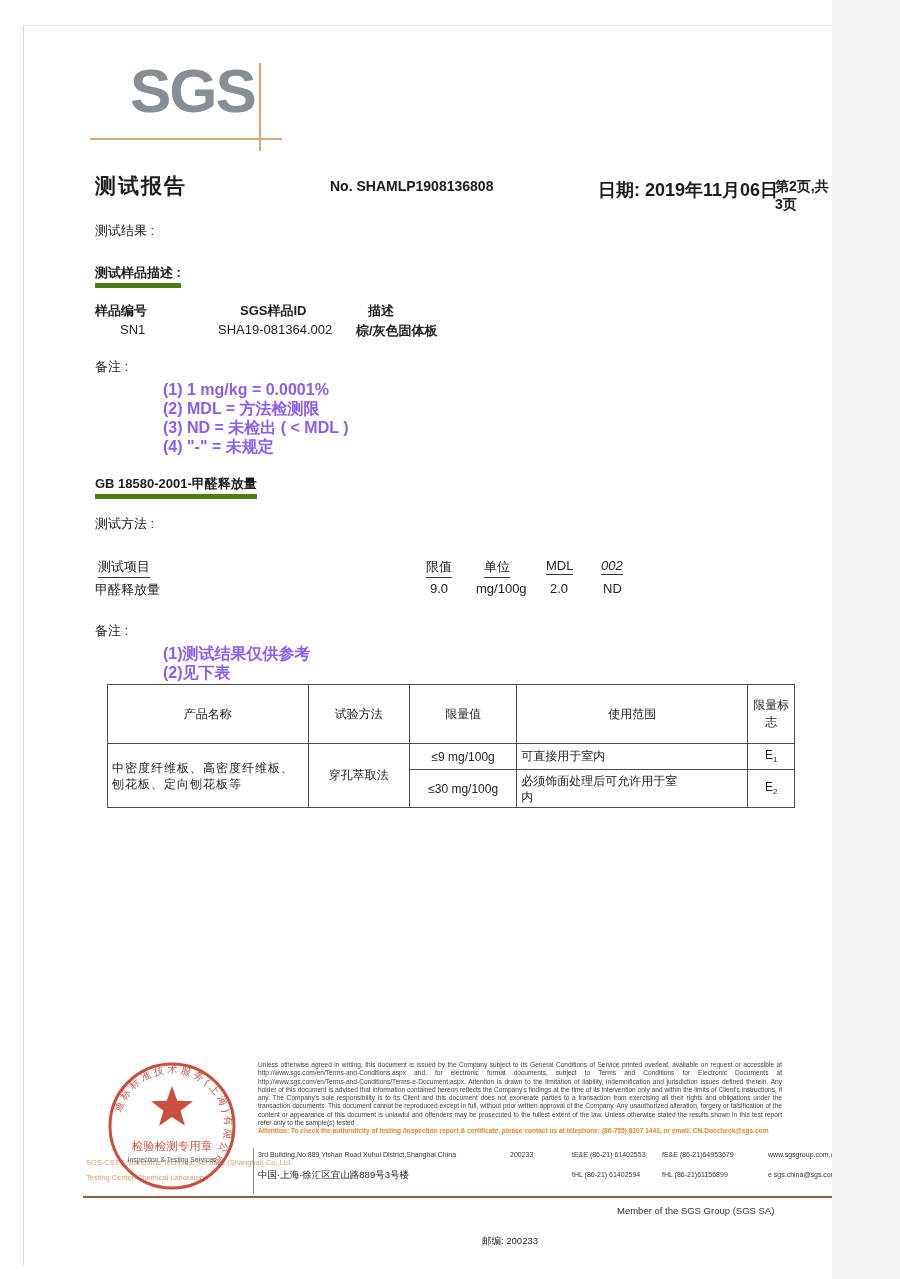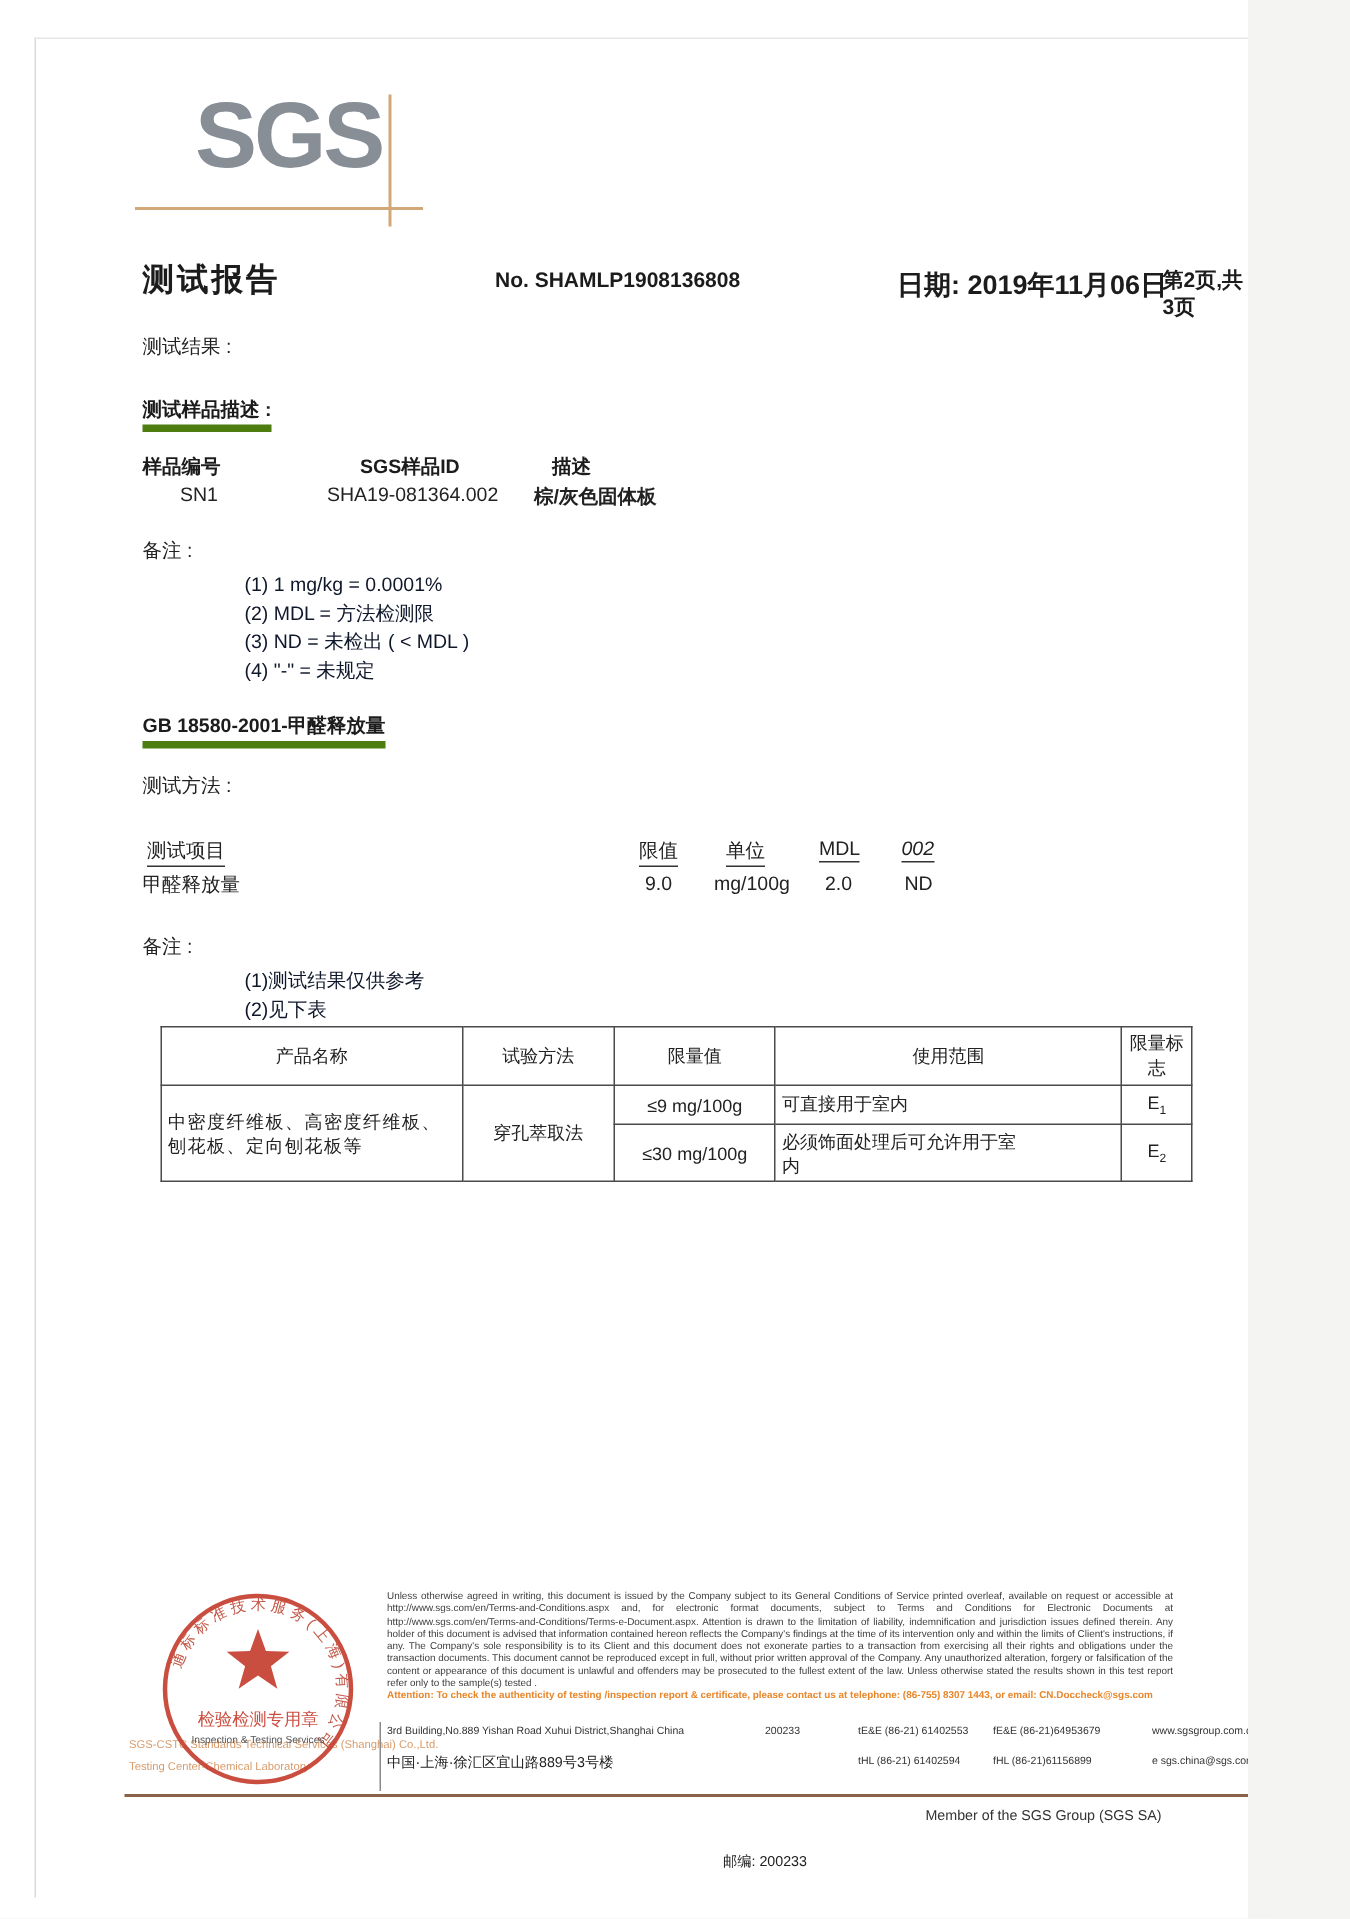--- a/index.html
+++ b/index.html
@@ -8,21 +8,21 @@
   .abs{position:absolute;}
   .scan-edge-left{left:23px;top:25px;width:1px;height:1240px;background:#d9d9d9;}
   .scan-edge-top{left:23px;top:25px;width:858px;height:1px;background:#e6e6e6;}
   .logo-text{font-weight:bold;font-size:62px;color:#888e96;letter-spacing:-2px;font-family:"Liberation Sans",sans-serif;}
   .logo-hline{background:#d2a878;height:2px;}
   .logo-vline{background:#d2a878;width:2px;}
   .report-title{font-size:21px;font-weight:bold;color:#1c1c1c;letter-spacing:2px;}
   .h13{font-size:13px;color:#222;}
   .h13b{font-size:13px;font-weight:bold;color:#1c1c1c;}
   .underlined{border-bottom:5px solid #4d7c0f;padding-bottom:1px;}
-  .note-line{font-size:13px;color:#0f172a;line-height:19px;white-space:pre;}
+  .note-line{font-size:16px;color:#8b5cf6;line-height:19px;white-space:pre;font-weight:bold;}
   .res-head{font-size:13px;color:#222;border-bottom:1px solid #333;padding-bottom:1px;}
   .italic{font-style:italic;}
   table.limit{border-collapse:collapse;table-layout:fixed;font-size:12px;color:#222;}
   table.limit td,table.limit th{border:1px solid #4a4a4a;padding:2px 4px;font-weight:normal;vertical-align:middle;}
   table.limit th{text-align:center;}
   .cell-wrap{display:inline-block;text-align:left;line-height:16px;}
   .sub{font-size:8px;vertical-align:sub;}
   .disclaimer{font-size:6.6px;line-height:8.3px;color:#3e3e3e;text-align:justify;}
   .attention{font-size:6.6px;line-height:8.3px;color:#e8862a;font-weight:bold;}
   .addr-en{font-size:7px;color:#333;white-space:nowrap;}
@@ -91,21 +91,21 @@
         <col style="width:106px">
         <col style="width:228px">
         <col style="width:46px">
       </colgroup>
     <tbody>
         <tr style="height:34px;">
       <th>产品名称</th>
       <th>试验方法</th>
       <th>限量值</th>
       <th>使用范围</th>
-      <th style="padding:2px 1px;">限量标志</th>
+      <th style="padding:12px 1px;">限量标志</th>
     </tr>
     <tr style="height:26px;">
       <td rowspan="2"><span class="cell-wrap" style="max-width:186px;letter-spacing:1px;">中密度纤维板、高密度纤维板、刨花板、定向刨花板等</span></td>
       <td rowspan="2" style="text-align:center;">穿孔萃取法</td>
       <td style="text-align:center;">≤9 mg/100g</td>
       <td>可直接用于室内</td>
       <td style="text-align:center;"><span>E</span><span class="sub">1</span></td>
     </tr>
     <tr style="height:38px;">
       <td style="text-align:center;">≤30 mg/100g</td>

